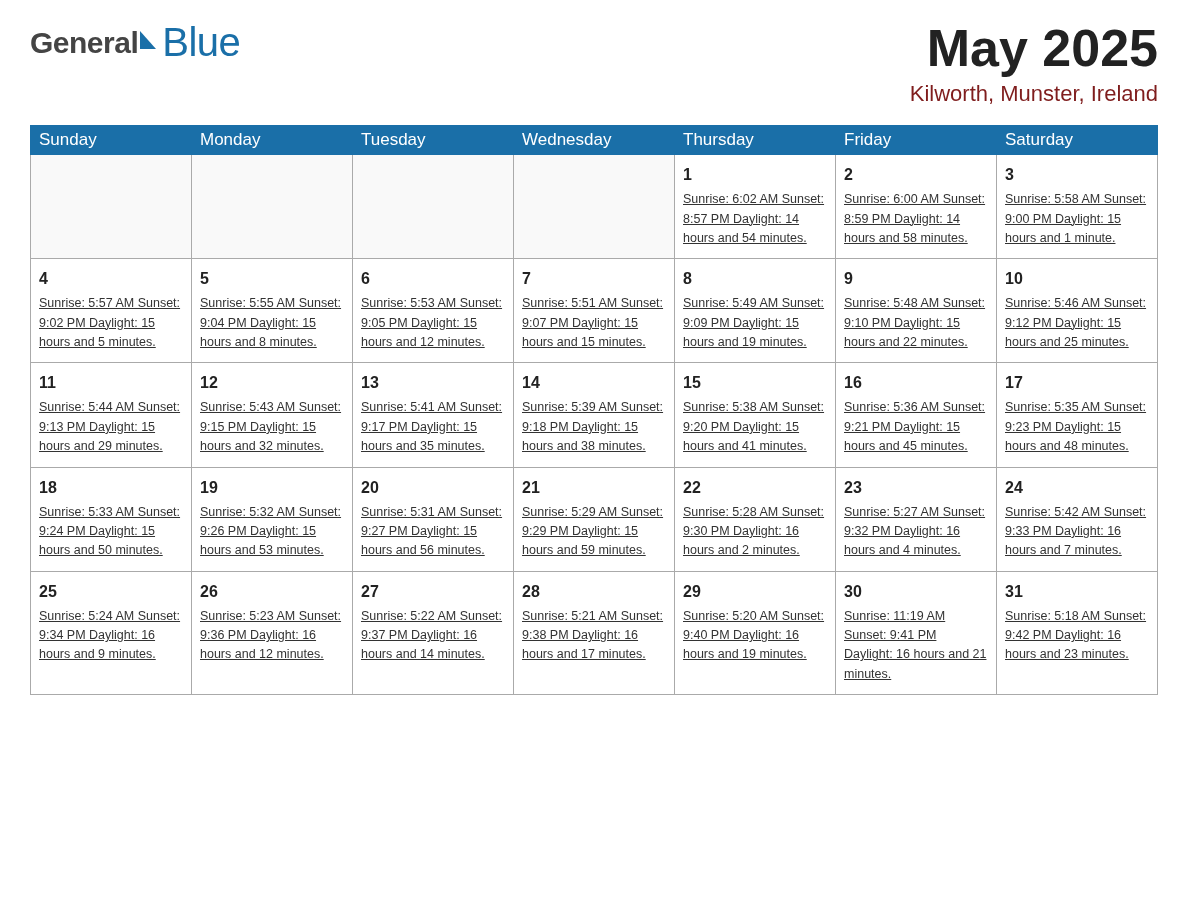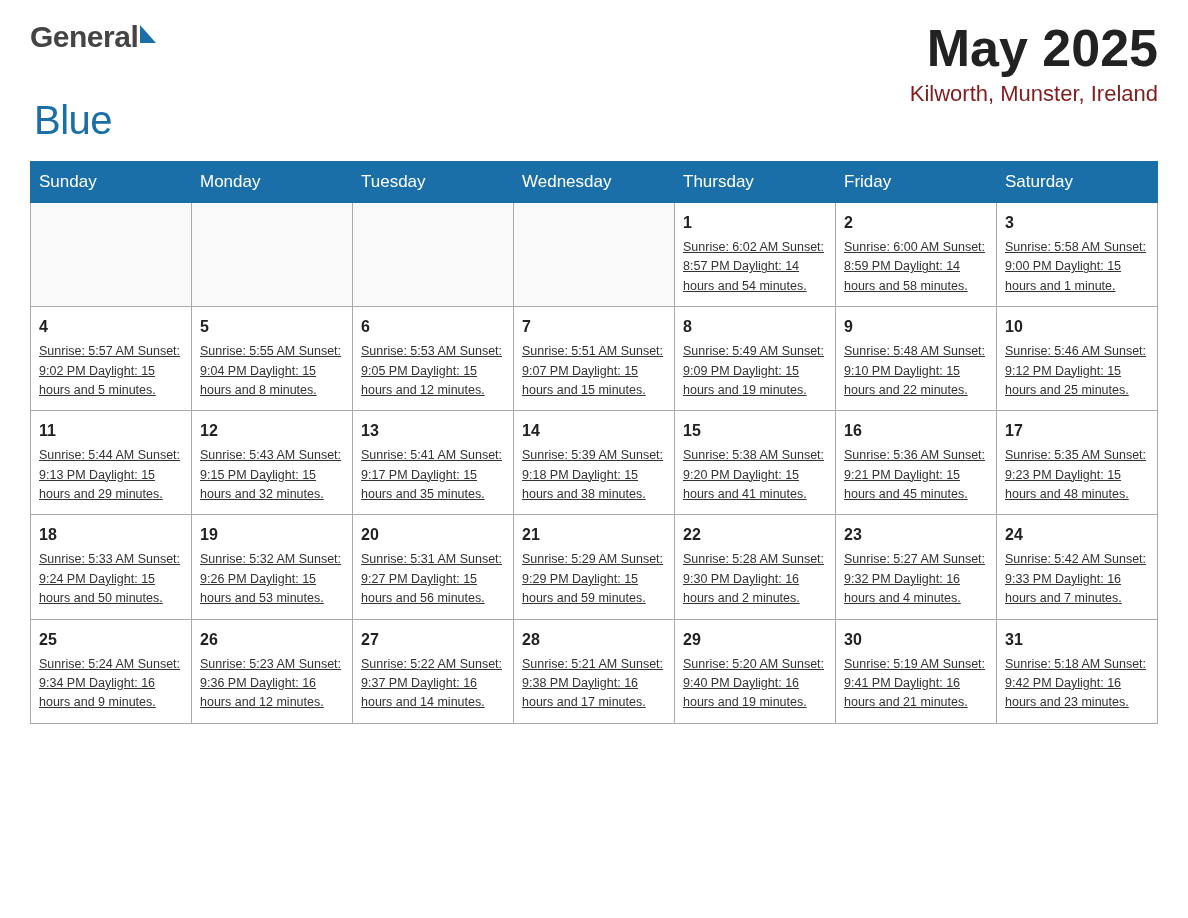--- a/index.html
+++ b/index.html
@@ -33,21 +33,21 @@
     .calendar {
       width: 100%;
       border-collapse: collapse;
       border: 1px solid #999;
     }
     .calendar th {
       background-color: #1a6fa8;
       color: #fff;
       font-size: 17px;
       font-weight: normal;
-      padding: 10px 8px;
+      padding: 4px 8px;
       text-align: left;
       border: 1px solid #1a6fa8;
     }
     .calendar td {
       vertical-align: top;
       width: 14.28%;
       min-height: 110px;
       padding: 8px 8px 10px 8px;
       border: 1px solid #aaa;
       font-size: 13px;
@@ -89,22 +89,21 @@
       top: -3px;
     }
     .logo-text-blue {
       font-size: 40px;
       font-weight: normal;
       color: #1a6fa8;
       letter-spacing: -0.5px;
     }
     .logo-block {
       display: flex;
-      flex-direction: column;
-      gap: 44px;
+      flex-direction: row;
     }
     .logo-row1 {
       display: flex;
       align-items: center;
     }
   </style>
 </head>
 <body>
 
 <div class="header">
@@ -347,21 +346,21 @@
         </td>
         <td>
           <span class="day-number">29</span>
           <div class="day-info">Sunrise: 5:20 AM
 Sunset: 9:40 PM
 Daylight: 16 hours
 and 19 minutes.</div>
         </td>
         <td>
           <span class="day-number">30</span>
-          <div class="day-info">Sunrise: 5:19 AM
+          <div class="day-info">Sunrise: 11:19 AM
 Sunset: 9:41 PM
 Daylight: 16 hours
 and 21 minutes.</div>
         </td>
         <td>
           <span class="day-number">31</span>
           <div class="day-info">Sunrise: 5:18 AM
 Sunset: 9:42 PM
 Daylight: 16 hours
 and 23 minutes.</div>

